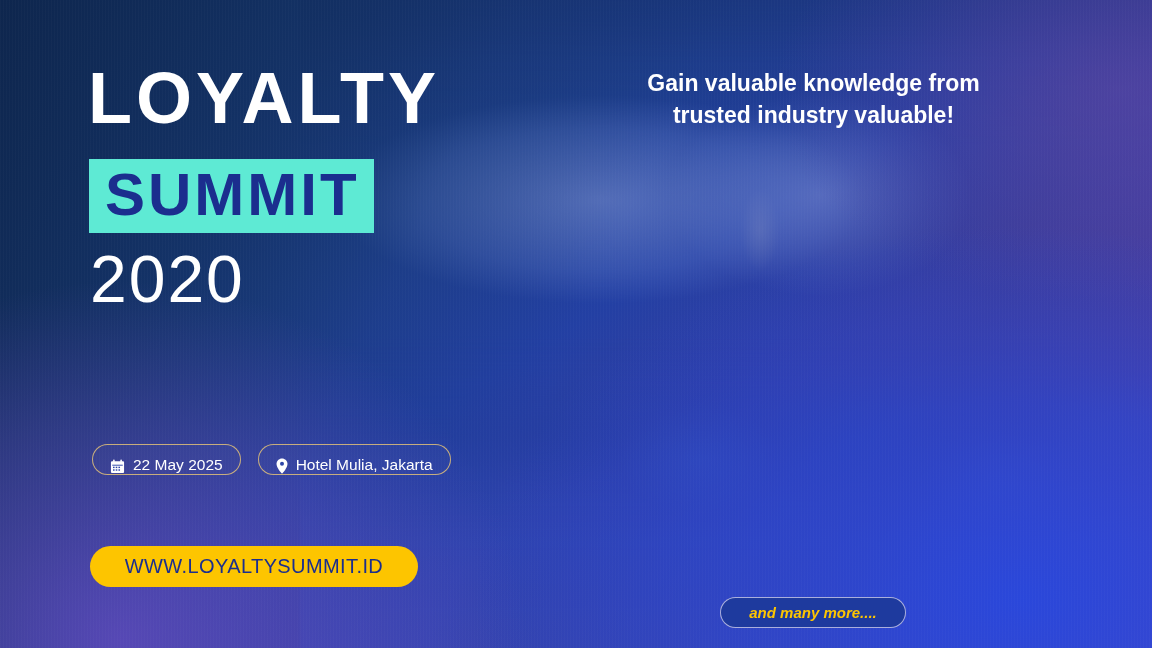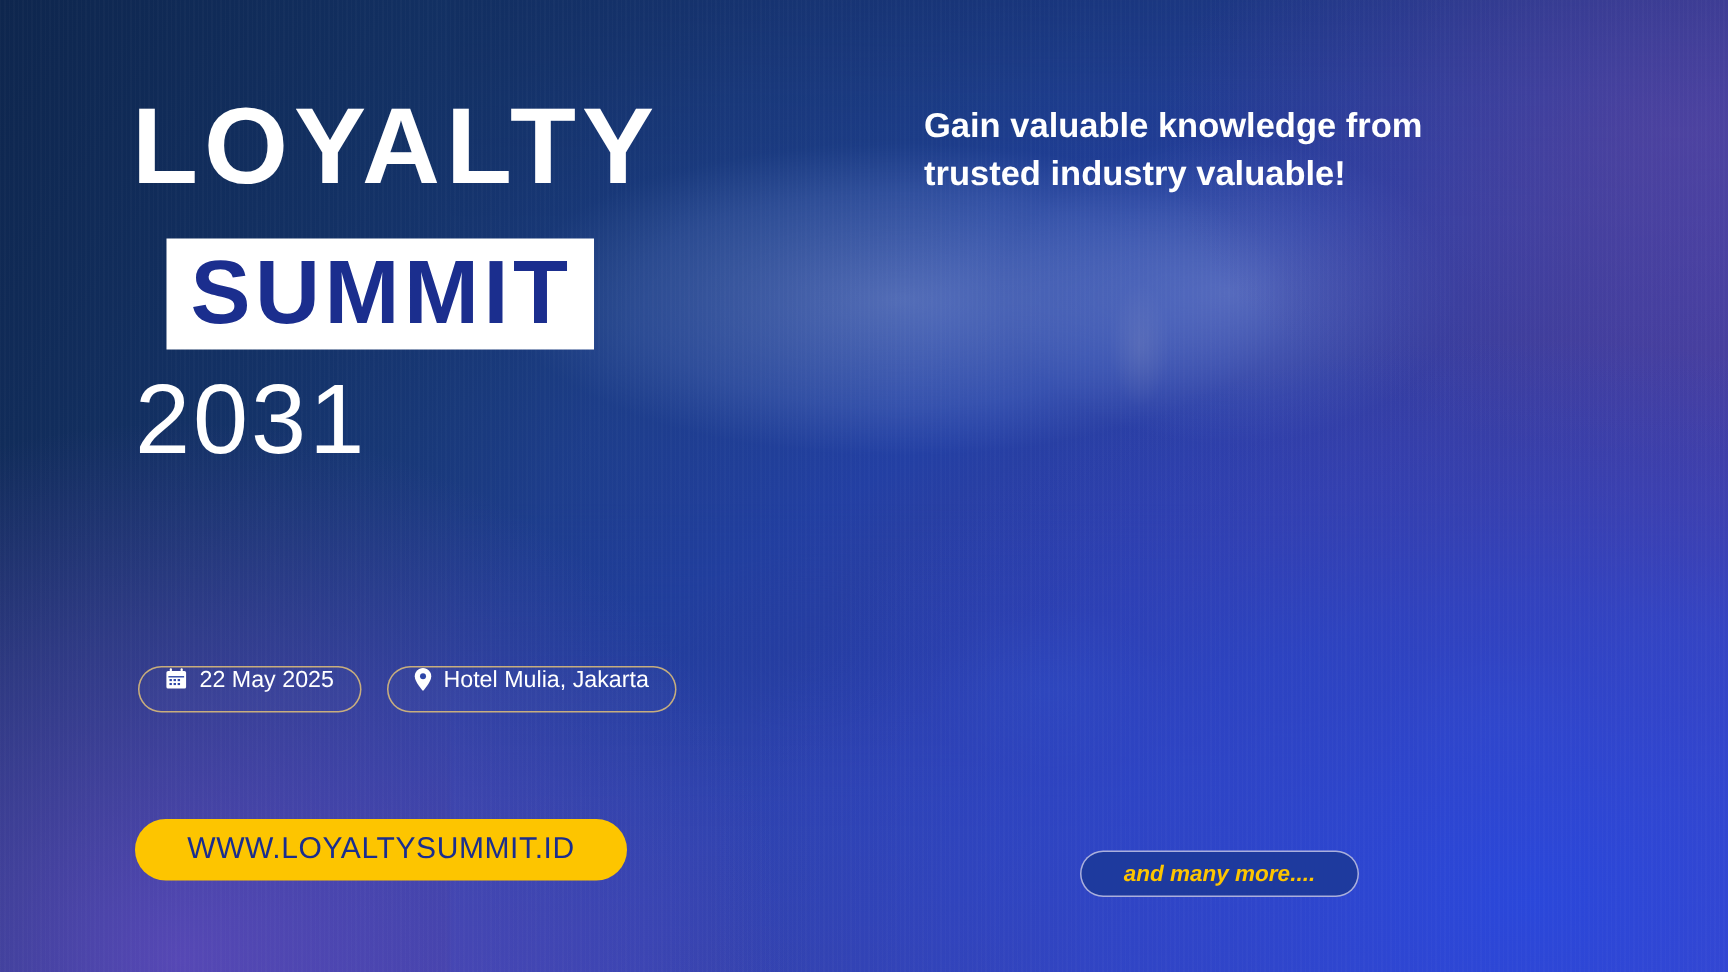--- a/index.html
+++ b/index.html
@@ -105,24 +105,23 @@
     position:absolute; left:88px; top:62px;
     font-size:72px; line-height:72px;
     font-weight:bold;
     color:#ffffff;
     letter-spacing:4px;
     white-space:nowrap;
   }
 
   .title-summit-wrap {
     position:absolute; left:89px; top:159px;
-    background:#ffffff;
+    background:#5eead4;
     padding:8px 14px 10px 16px;
     display:inline-block;
-    margin-left:22px;
   }
   .title-summit {
     font-size:60px; line-height:56px;
     font-weight:bold;
     color:#1B2E8E;
     letter-spacing:3px;
     white-space:nowrap;
   }
 
   .title-year {
@@ -141,21 +140,21 @@
     color:#FDC500;
     letter-spacing:.3px;
     white-space:nowrap;
   }
 
   .meta-row {
     position:absolute; left:92px; top:444px;
     display:flex; gap:17px; align-items:center;
   }
   .pill-meta {
-    display:flex; align-items:flex-start; gap:8px;
+    display:flex; align-items:flex-end; gap:8px;
     height:31px;
     padding:0 17px;
     border:1px solid rgba(226,193,120,.85);
     border-radius:16px;
     color:#ffffff;
     font-size:15.5px;
     white-space:nowrap;
     background:rgba(255,255,255,.02);
   }
   .pill-meta svg { display:block; }
@@ -180,28 +179,28 @@
     font-weight:normal;
     letter-spacing:.4px;
     border:none;
     cursor:pointer;
     font-family:"Liberation Sans", sans-serif;
   }
 
   .headline-right {
     position:absolute; left:616px; top:67px;
     width:395px;
-    text-align:left;
+    text-align:center;
     font-size:23px; line-height:32px;
     font-weight:bold;
     color:#ffffff;
   }
 
   .many-more {
-    position:absolute; left:720px; top:567px;
+    position:absolute; left:720px; top:597px;
     width:186px; height:31px;
     background:#1E3A9E;
     border:1px solid rgba(205,205,235,.80);
     border-radius:16px;
     display:flex; align-items:center; justify-content:center;
     color:#FDC500;
     font-size:15px;
     font-weight:bold;
     font-style:italic;
     white-space:nowrap;
@@ -219,21 +218,21 @@
   <div class="bg-lines"></div>
 
   <div class="content">
 
     <div class="title-loyalty">LOYALTY</div>
 
     <div class="title-summit-wrap">
       <div class="title-summit">SUMMIT</div>
     </div>
 
-    <div class="title-year">2031</div>
+    <div class="title-year">2020</div>
 
 
     <div class="meta-row">
 
       <div class="pill-meta">
         <span>
           <svg width="15" height="15" viewBox="0 0 16 16" fill="#ffffff">
             <rect x="1" y="2.5" width="14" height="12.5" rx="1.2"></rect>
             <rect x="3.4" y="0.6" width="1.5" height="3.2" rx="0.6"></rect>
             <rect x="11.1" y="0.6" width="1.5" height="3.2" rx="0.6"></rect>

